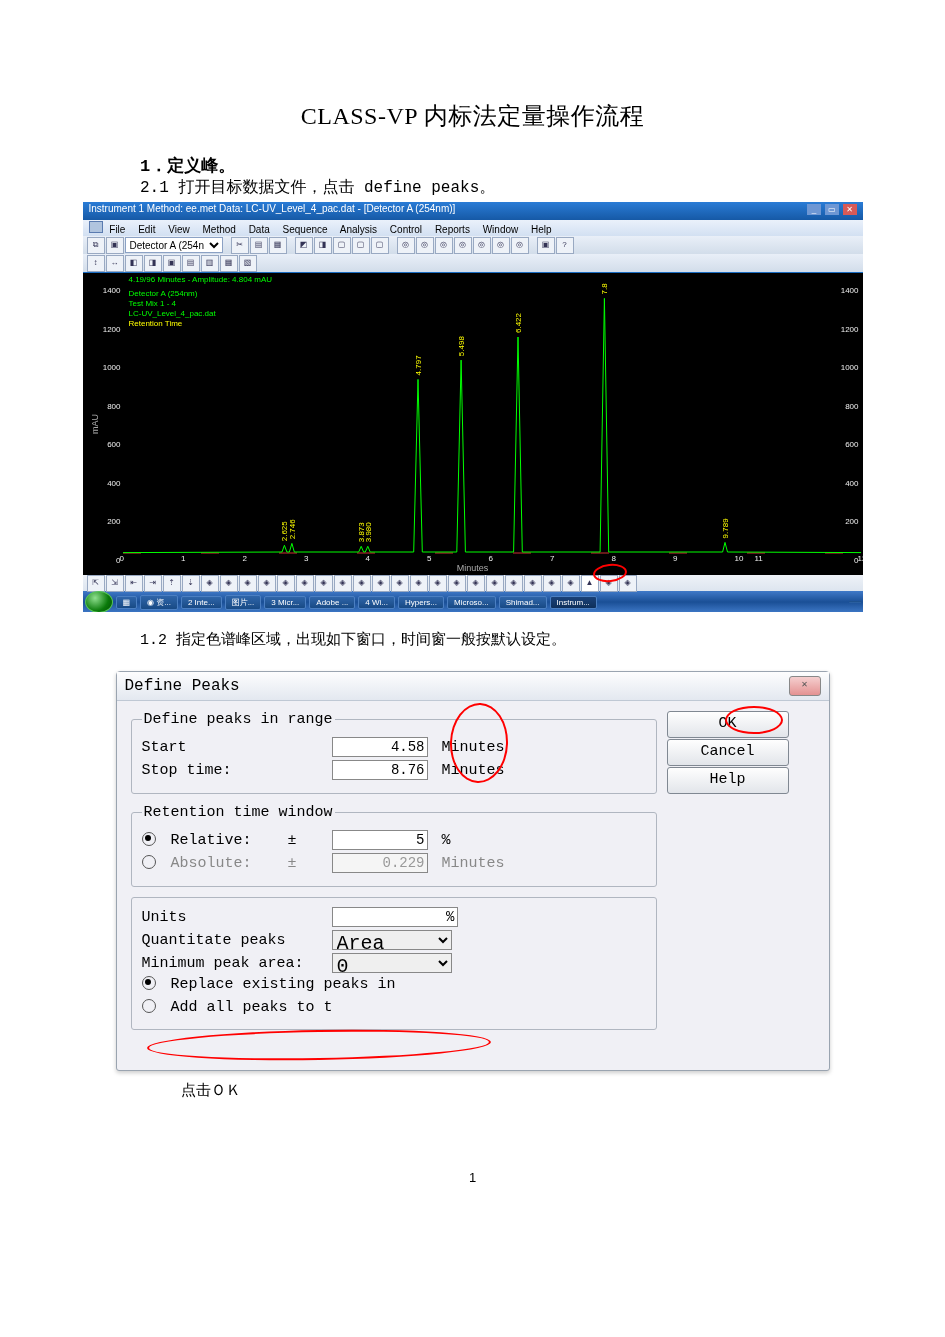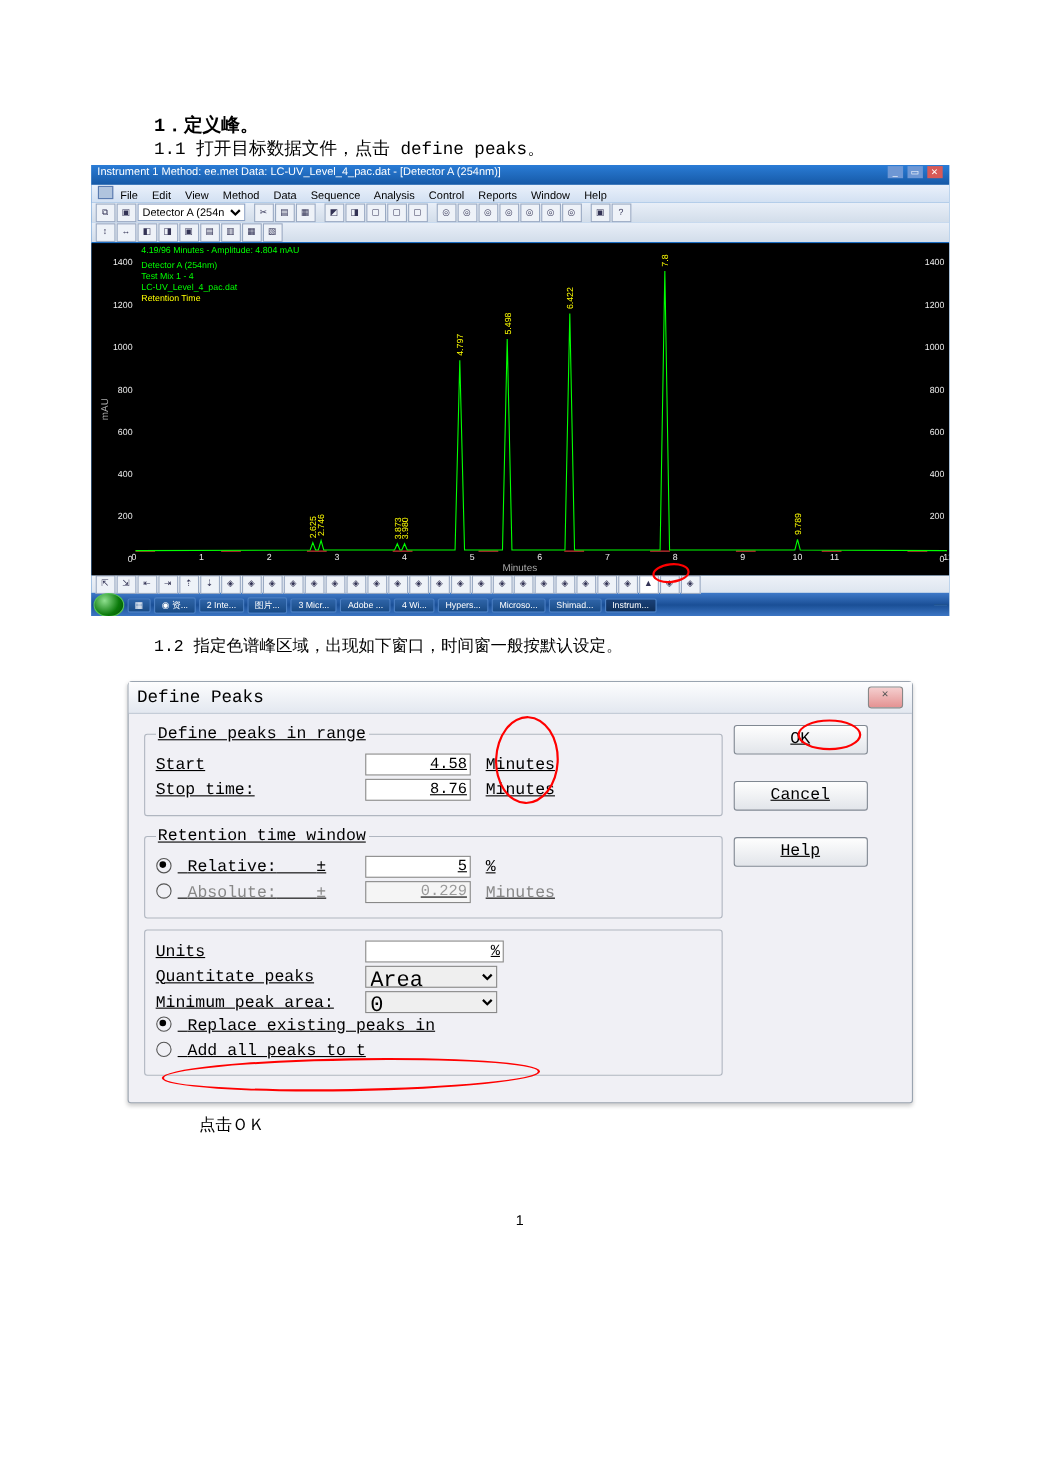--- a/index.html
+++ b/index.html
@@ -138,59 +138,60 @@
     border-bottom:1px solid #bfc8d4;
     padding: 4px 8px;
     font-size: 16px;
     display:flex; justify-content:space-between; align-items:center;
   }
   .shot2 .closebtn {
     width:30px;height:18px;border:1px solid #888;border-radius:3px;
     background:linear-gradient(#f5cfcf,#e49292);
     font-size:10px;text-align:center;line-height:16px;color:#555;
   }
-  .shot2 .body { display:flex; padding:10px 12px 14px 14px;text-decoration:underline; }
+  .shot2 .body { display:flex; padding:10px 12px 30px 14px; }
   .shot2 .left { flex:1; }
   .shot2 .right { width:150px; padding-left:10px; padding-top:0px;}
   .shot2 fieldset {
     border:1px solid #b0b6c0;
     border-radius:3px;
     margin:0 0 10px 0;
     padding: 6px 10px 10px 10px;
     font-size:15px;
   }
   .shot2 legend { font-size:15px; padding:0 2px; }
   .shot2 .row { display:flex; align-items:center; margin:3px 0;}
   .shot2 .lab { width:190px; display:inline-block;}
   .shot2 input[type=text] {
     width:90px; height:18px; font-family:"Courier New"; font-size:14px;
     border:1px solid #888; background:#fff; padding:0 2px;text-align:right;
   }
   .shot2 input[disabled] { color:#999; background:#f5f5f5; }
   .shot2 .unit { margin-left:14px; }
   .shot2 select { width:120px; height:20px; font-family:"Courier New"; font-size:20px; border:1px solid #888;}
   .shot2 .dlg-btn {
-    display:block; width:120px; height:25px; margin-bottom:24px;
+    display:block; width:120px; height:25px; margin-bottom:1px;
     background:linear-gradient(#fefefe,#e2e5ea);
     border:1px solid #808892; border-radius:3px;
     font-family:"Courier New"; font-size:15px; text-align:center; line-height:23px;
   }
   .shot2 .radio { width:12px;height:12px;border:1px solid #555;border-radius:50%;display:inline-block;margin-right:6px;vertical-align:-2px;position:relative;}
   .shot2 .radio.sel::after{content:'';width:6px;height:6px;background:#000;border-radius:50%;position:absolute;left:2px;top:2px;}
   .shot2 .red-oval { position:absolute; border:2px solid red; border-radius:50%; }
   .shot2 .ro1 { left:333px; top:31px; width:54px; height:76px; transform:rotate(2deg);}
   .shot2 .ro2 { right:46px; top:34px; width:54px; height:24px; }
   .shot2 .ro3 { left:30px; bottom:10px; width:340px; height:26px; transform:rotate(-1deg);}
 </style>
 </head>
 <body>
 
 <div class="page">
+  <div class="title">CLASS-VP 内标法定量操作流程</div>
   <div class="h1">1．定义峰。</div>
-  <div class="h2">1.1 打开目标数据文件，点击 define peaks。</div>
+  <div class="h2">2.1 打开目标数据文件，点击 define peaks。</div>
 
   <div class="shot1">
     <div class="titlebar">
       <span>Instrument 1    Method: ee.met    Data: LC-UV_Level_4_pac.dat - [Detector A (254nm)]</span>
       <span class="winbtns">
         <span class="min">_</span>
         <span class="max">▭</span>
         <span>✕</span>
       </span>
     </div>
@@ -275,21 +276,21 @@
         <div class="xtick" style="left: 37px;">0</div>
         <div class="xtick" style="left: 98.5px;">1</div>
         <div class="xtick" style="left: 160px;">2</div>
         <div class="xtick" style="left: 221.5px;">3</div>
         <div class="xtick" style="left: 283px;">4</div>
         <div class="xtick" style="left: 344.5px;">5</div>
         <div class="xtick" style="left: 406px;">6</div>
         <div class="xtick" style="left: 467.5px;">7</div>
         <div class="xtick" style="left: 529px;">8</div>
         <div class="xtick" style="left: 590.5px;">9</div>
-        <div class="xtick" style="left: 638px;">10</div>
+        <div class="xtick" style="left: 652px;">10</div>
         <div class="xtick" style="left: 672px;">11</div>
         <div class="xtick" style="left: 775px;">12</div>
         <svg width="738" height="276">
           <line x1="0" x2="738" y1="270" y2="270" stroke="#cc3333" stroke-width="1" stroke-dasharray="18 60"></line>
           <path d="M0.0,269.6 L159.0,269.0 L161.4,262.3 L163.9,269.0 L166.4,269.0 L168.9,260.4 L171.3,269.0 L235.7,269.0 L238.2,263.3 L240.6,269.0 L242.3,269.0 L244.8,263.3 L247.2,269.0 L290.7,269.0 L295.0,96.4 L299.3,269.0 L333.8,269.0 L338.1,77.1 L342.4,269.0 L390.6,269.0 L395.0,54.0 L399.3,269.0 L477.1,269.0 L481.4,15.4 L485.7,269.0 L599.6,269.0 L602.0,259.4 L604.5,269.0 L738.0,269.6" stroke="#00ff00" stroke-width="1" fill="none"></path>
           <text x="164.4375" y="258.2857142857143" fill="#ffff00" font-size="8" transform="rotate(-90 164.4375 258.2857142857143)">2.625</text>
           <text x="171.879" y="256.35714285714283" fill="#ffff00" font-size="8" transform="rotate(-90 171.879 256.35714285714283)">2.746</text>
           <text x="241.18950000000004" y="259.25" fill="#ffff00" font-size="8" transform="rotate(-90 241.18950000000004 259.25)">3.873</text>
           <text x="247.77" y="259.25" fill="#ffff00" font-size="8" transform="rotate(-90 247.77 259.25)">3.980</text>
           <text x="298.0155" y="92.42857142857142" fill="#ffff00" font-size="8" transform="rotate(-90 298.0155 92.42857142857142)">4.797</text>

